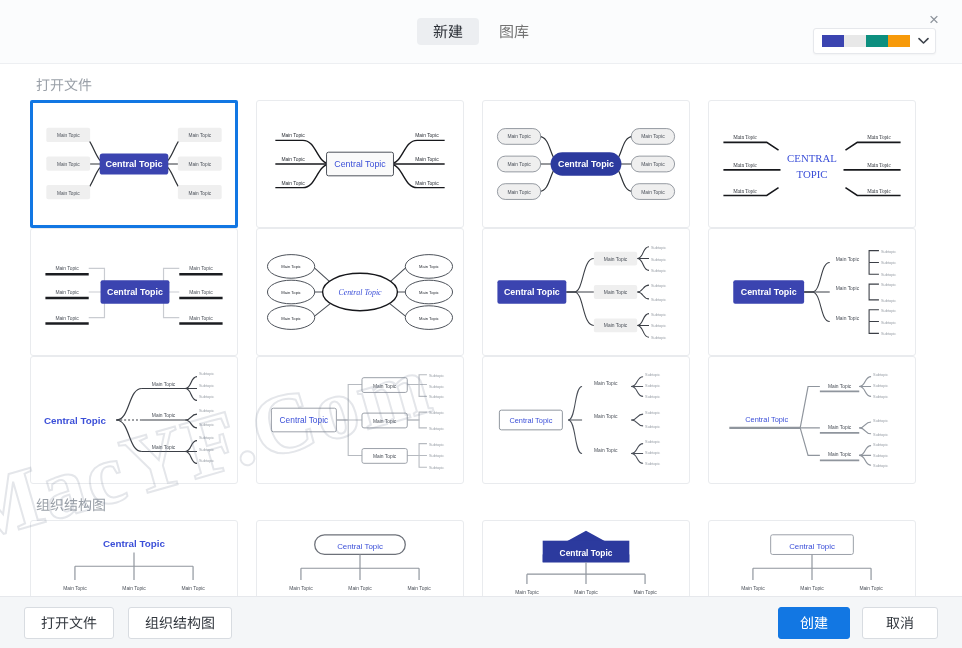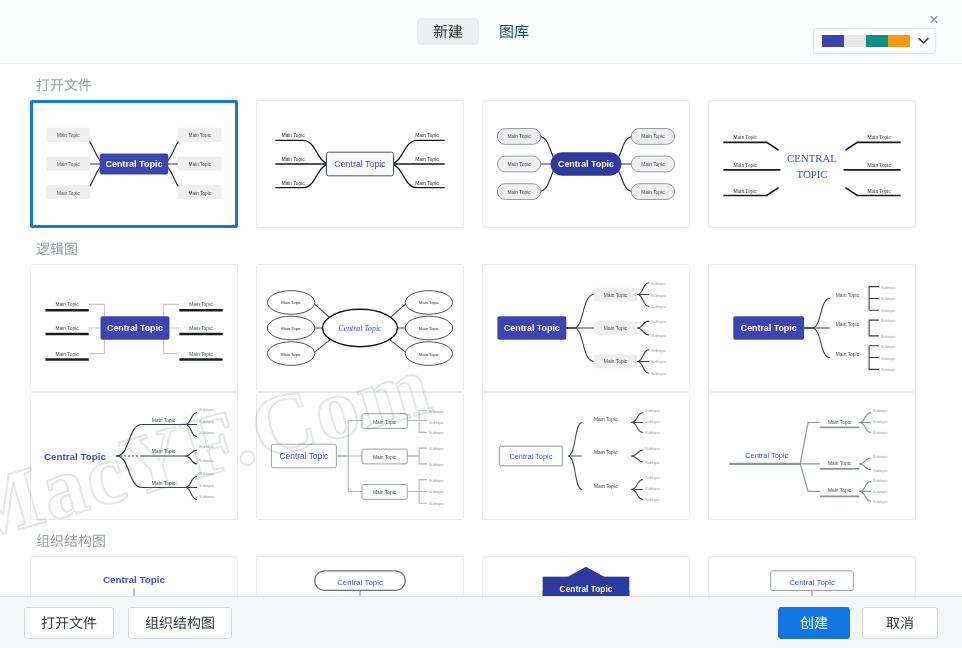--- a/index.html
+++ b/index.html
@@ -27,21 +27,21 @@
 
   
   #header {
     position: relative; height: 64px; width: 100%;
     background: #fbfcfd; border-bottom: 1px solid #edeff2;
     display: flex; align-items: center; justify-content: center;
     z-index: 20;
   }
   #tabs { display: flex; align-items: center; gap: 4px; }
   .tab {
-    font-size: 15px; color: #0c4a6e; padding: 6px 16px;
+    font-size: 15px; color: #737373; padding: 6px 16px;
     border-radius: 4px; cursor: pointer; line-height: 1;
   }
   .tab.active { color: #2b2f36; background: #eceef1; font-weight: 400; }
 
   #close-btn {
     position: absolute; right: 14px; top: 6px;
     width: 28px; height: 26px; display: flex;
     align-items: center; justify-content: center;
     color: #8d939b; font-size: 17px; cursor: pointer; line-height: 1;
   }
@@ -228,21 +228,20 @@
               <text x="36" y="67">Main Topic</text>
               <text x="36" y="93">Main Topic</text>
             <text x="172" y="39">Main Topic</text>
               <text x="172" y="67">Main Topic</text>
               <text x="172" y="93">Main Topic</text>
           </g>
         </svg>
       </div>
     </div>
 
-    <div class="section-title">逻辑图</div>
     <div class="grid">
 
       <div class="card">
         <svg viewBox="0 0 208 128">
           <g stroke="#c9ccd1" stroke-width="1.2" fill="none">
             <path d="M58 40 H74 V64 H78"></path>
               <path d="M58 64 H78"></path>
               <path d="M58 90 H74 V64 H78"></path>
             <path d="M150 40 H134 V64 H130"></path>
               <path d="M150 64 H130"></path>

